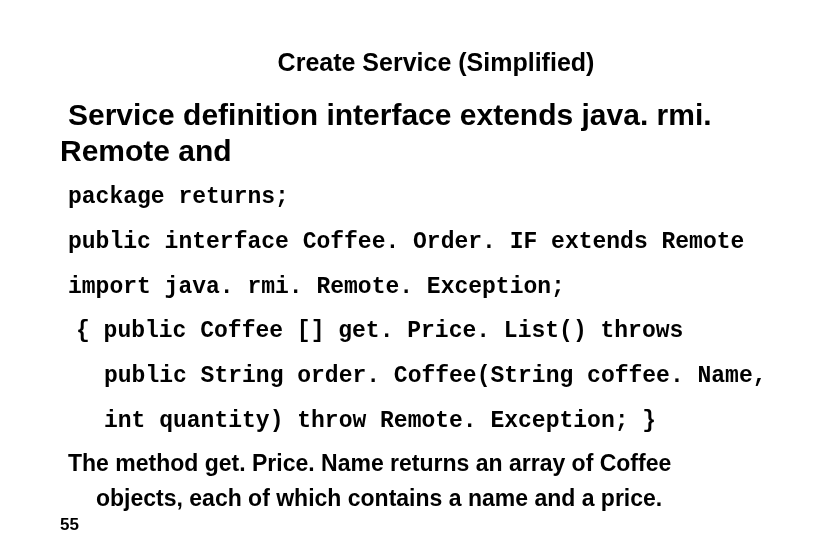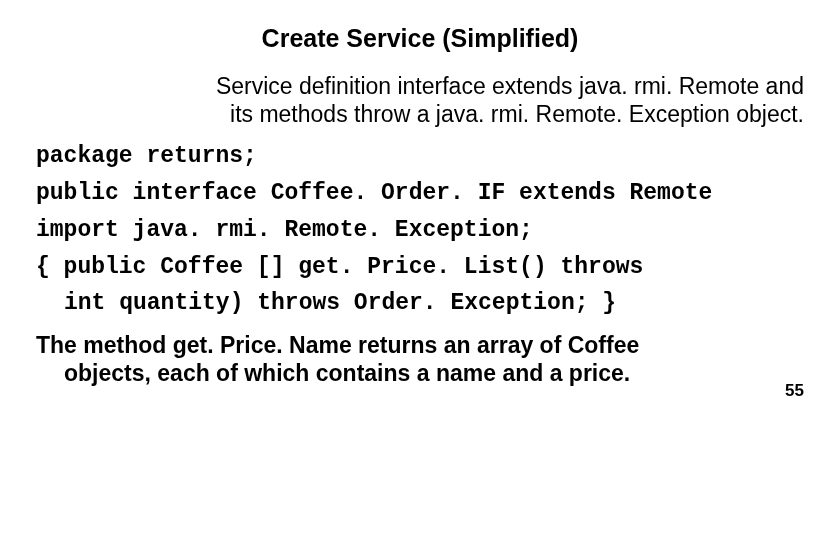--- a/index.html
+++ b/index.html
@@ -1,78 +1,77 @@
 <!DOCTYPE html>
 <html><head>
   <meta charset="utf-8">
   <style>
-    * { margin: 0; padding: 0; box-sizing: border-box; }
+    * { margin: 8px; padding: 0; box-sizing: border-box; }
     body {
       width: 840px;
       height: 540px;
       background: #fff;
       color: #000;
       font-family: Arial, Helvetica, sans-serif;
       padding: 24px 36px 10px 36px;
     }
     .title {
       text-align: center;
       font-weight: bold;
       font-size: 25px;
       margin-bottom: 20px;
     }
     .intro {
-      font-weight: normal;
-      font-size: 23px;
+      font-weight: bold;
+      font-size: 30px;
       line-height: 1.2;
       margin-bottom: 10px;
-      text-align: right;
     }
     .intro .line2 { padding-left: 28px; display: block; }
     .code {
       font-family: "Courier New", Courier, monospace;
       font-weight: bold;
       font-size: 23px;
       line-height: 1.6;
     }
     .code .indent1 { padding-left: 28px; display: block; }
     .code .indent2 { padding-left: 100px; display: block; }
     .outro {
       font-weight: bold;
       font-size: 23px;
       line-height: 1.2;
       margin-top: 10px;
     }
     .outro .line2 { padding-left: 28px; display: block; }
     .pagenum {
-      text-align: right;
+      text-align: left;
       font-weight: bold;
       font-size: 17px;
       margin-top: -6px;
     }
   </style>
 </head>
 <body>
 
 <div class="title">Create Service (Simplified)</div>
 
 <div class="intro">
   <span>Service definition interface extends java. rmi. Remote and</span>
-  <span class="line2">its methods throw a java. rmi. Remote. Exception object.</span>
 </div>
 
 <div class="code">
   <div>package returns;</div>
   <div>public interface Coffee. Order. IF extends Remote</div>
   <div>import java. rmi. Remote. Exception;</div>
   <div>
     <span>{ public Coffee [] get. Price. List() throws</span>
   </div>
   <div>
-    <span class="indent1">int quantity) throws   Order. Exception; }</span>
+    <span class="indent1">public String order. Coffee(String coffee. Name,</span>
+    <span class="indent1">int quantity) throw   Remote. Exception; }</span>
   </div>
 </div>
 
 <div class="outro">
   <span>The method get. Price. Name returns an array of Coffee</span>
   <span class="line2">objects, each of which contains a name and a price.</span>
 </div>
 
 <div class="pagenum">55</div>
 

